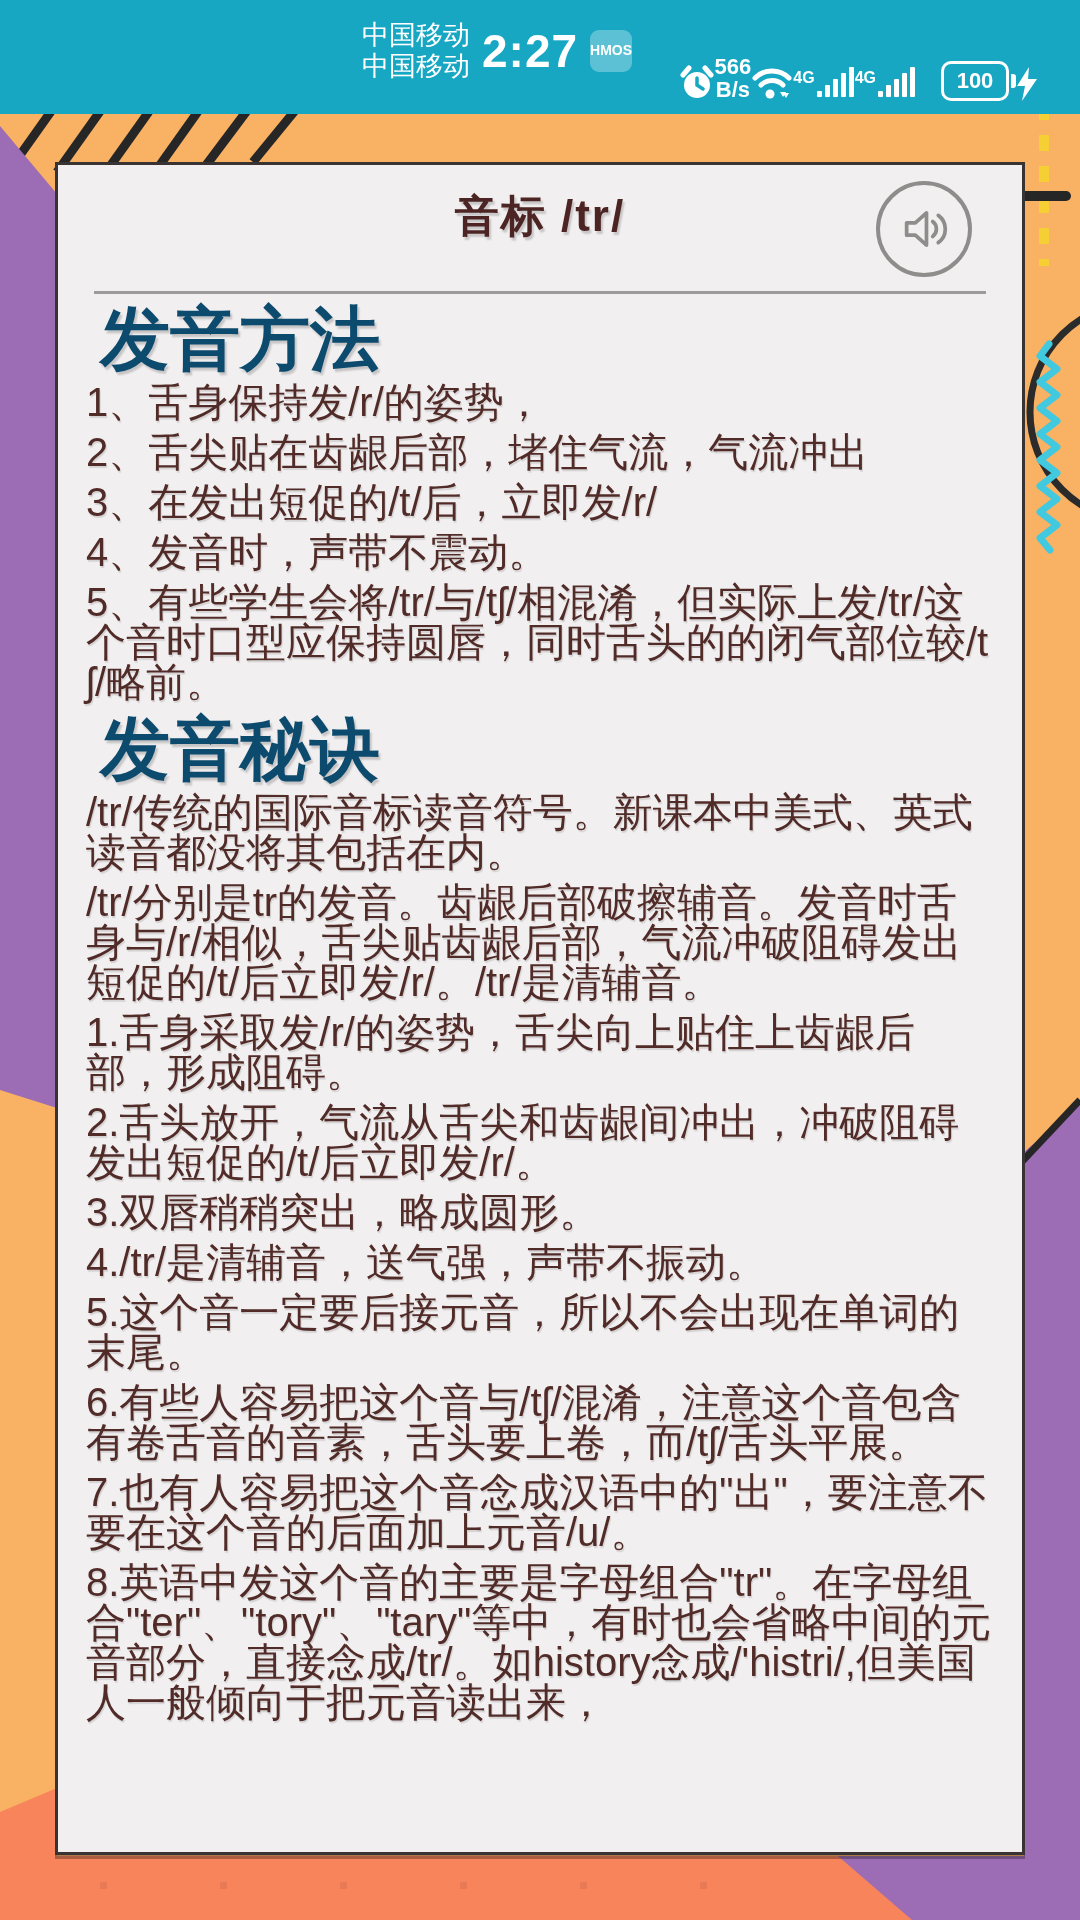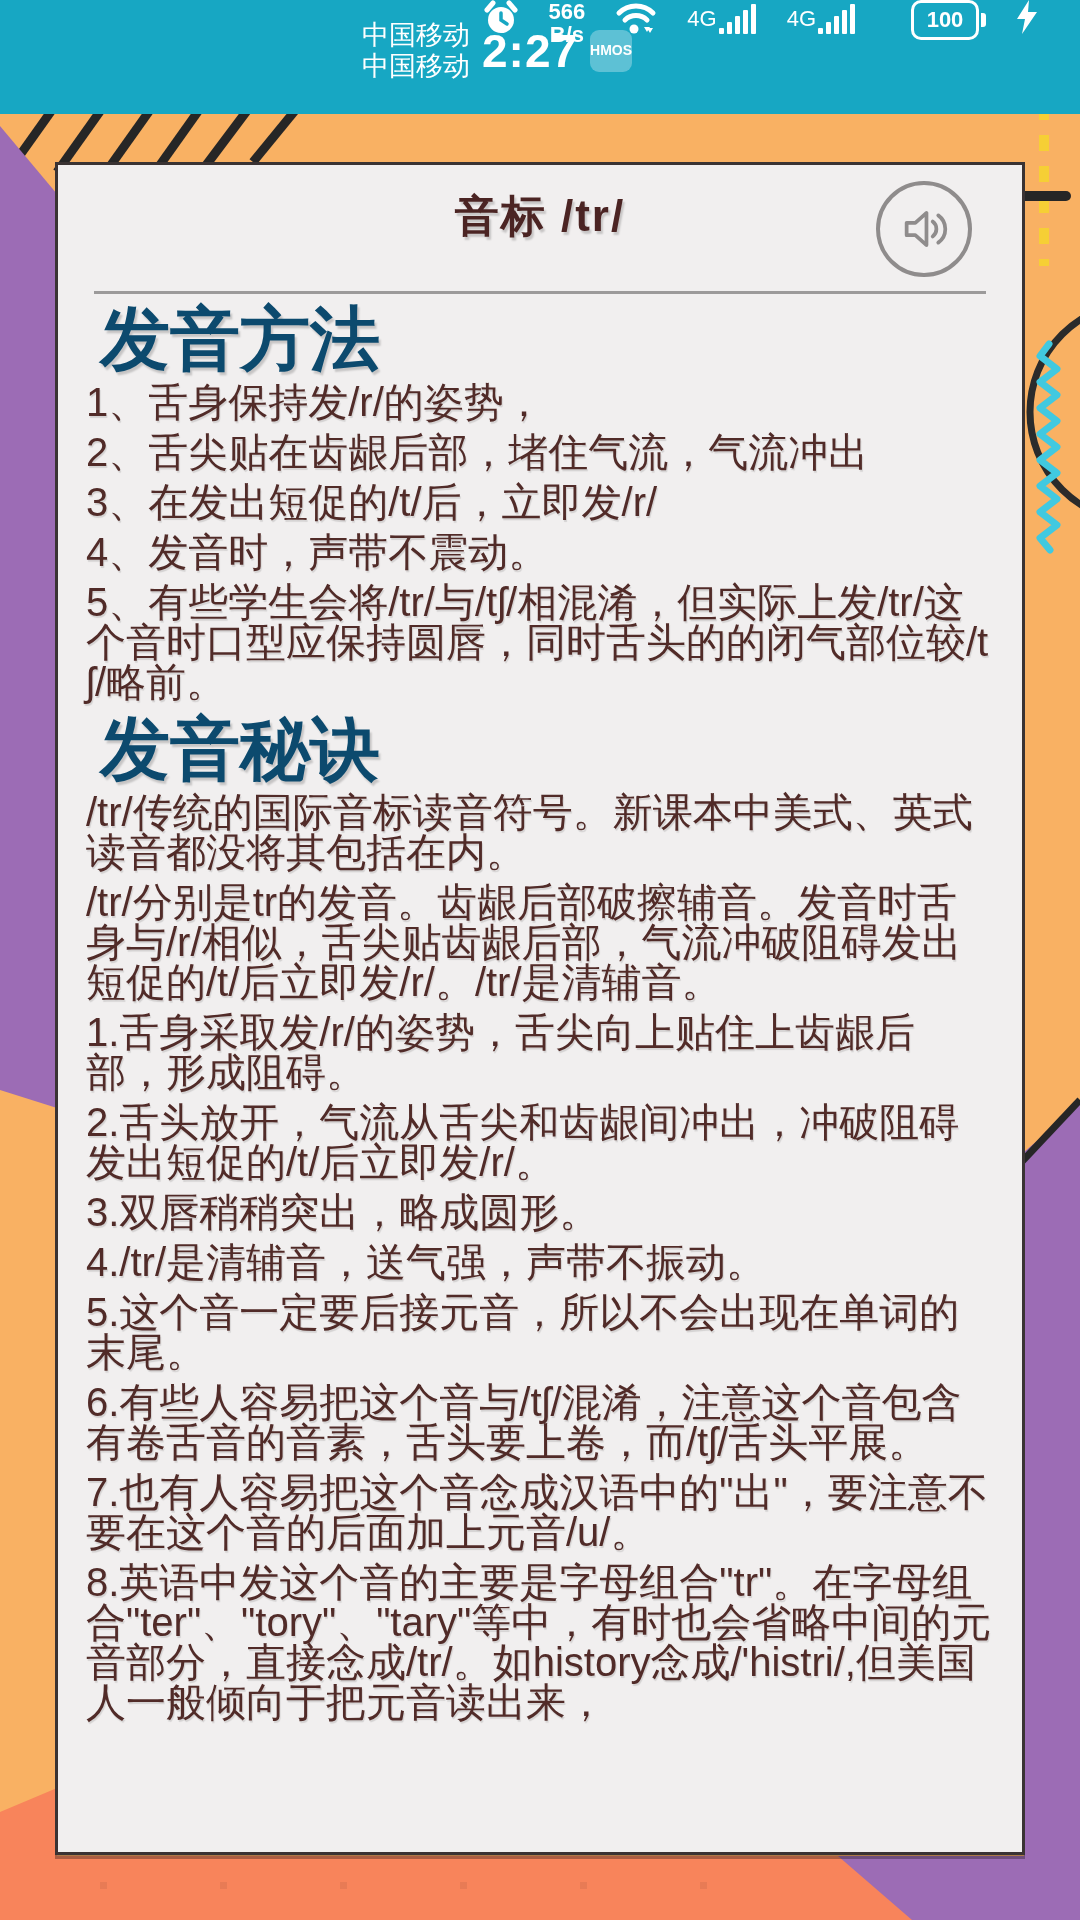--- a/index.html
+++ b/index.html
@@ -9,24 +9,24 @@
   svg.bg{position:absolute;left:0;top:0;}
   
   #statusbar{position:absolute;left:0;top:0;width:1080px;height:114px;background:#17A7C3;
     color:#fff;display:flex;align-items:center;}
   .sb-left{position:absolute;left:362px;top:0;height:101px;display:flex;align-items:center;gap:12px;}
   .carrier{font-size:27px;line-height:31px;text-align:left;}
   .sb-time{font-size:46px;font-weight:bold;letter-spacing:1px;}
   .hmos{width:42px;height:42px;border-radius:9px;background:rgba(255,255,255,.30);
     display:flex;flex-direction:row;align-items:center;justify-content:center;
     font-size:14px;font-weight:bold;line-height:15px;}
-  .sb-right{position:absolute;right:42px;top:0;height:101px;display:flex;align-items:flex-start;gap:30px;}
+  .sb-right{position:absolute;right:42px;top:0;height:101px;display:flex;align-items:flex-end;gap:0;}
   .speed{font-size:22px;line-height:23px;font-weight:bold;text-align:center;}
   .simnet{display:flex;align-items:flex-start;gap:2px;}
-  .simnet .g{font-size:22px;font-weight:normal;margin-top:6px;}
+  .simnet .g{font-size:16px;font-weight:bold;margin-top:6px;}
   .battery{display:flex;align-items:center;padding-left:25px;}
   .batt-body{width:62px;height:34px;border:3px solid #fff;border-radius:10px;
     display:flex;align-items:center;justify-content:center;font-size:22px;font-weight:bold;}
   .batt-nub{width:5px;height:14px;background:#fff;border-radius:0 3px 3px 0;margin-left:2px;}
   
   #card{position:absolute;left:55px;top:162px;width:970px;height:1693px;background:#F1EFEF;
     border:3px solid #3A3333;box-shadow:0 4px 0 rgba(30,20,20,.35);box-sizing:border-box;
     overflow:hidden;padding:0 28px;color:#512B28;}
   #titleRow{position:relative;height:126px;}
   #pageTitle{text-align:center;padding-top:22px;font-size:44px;font-weight:bold;color:#4B2423;

